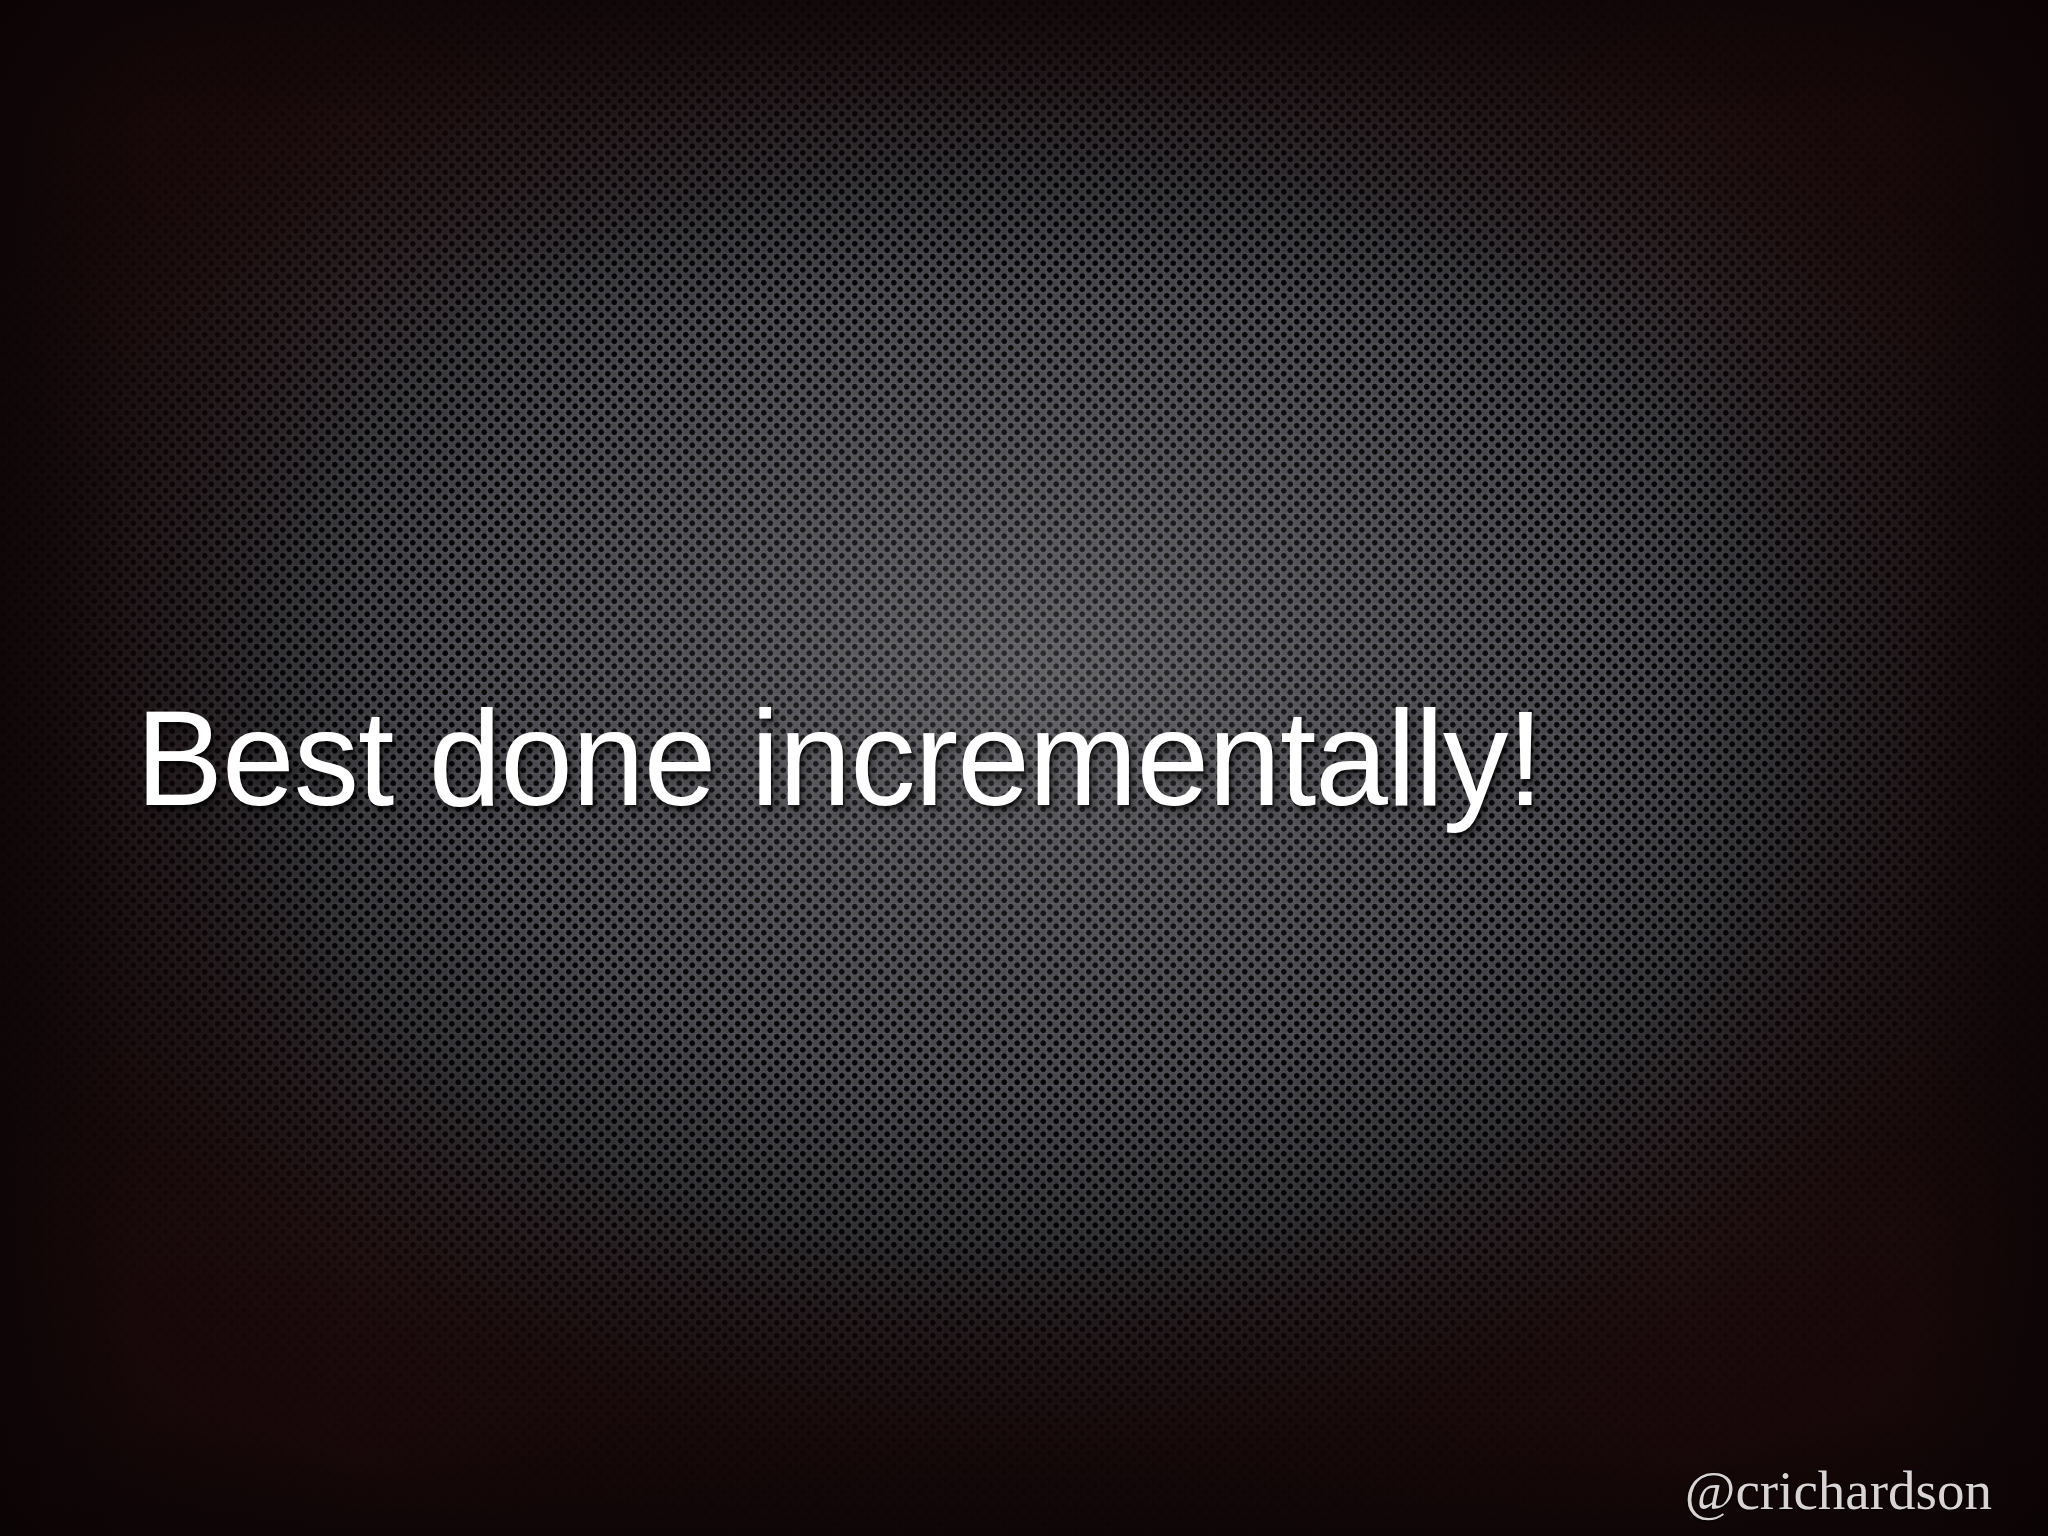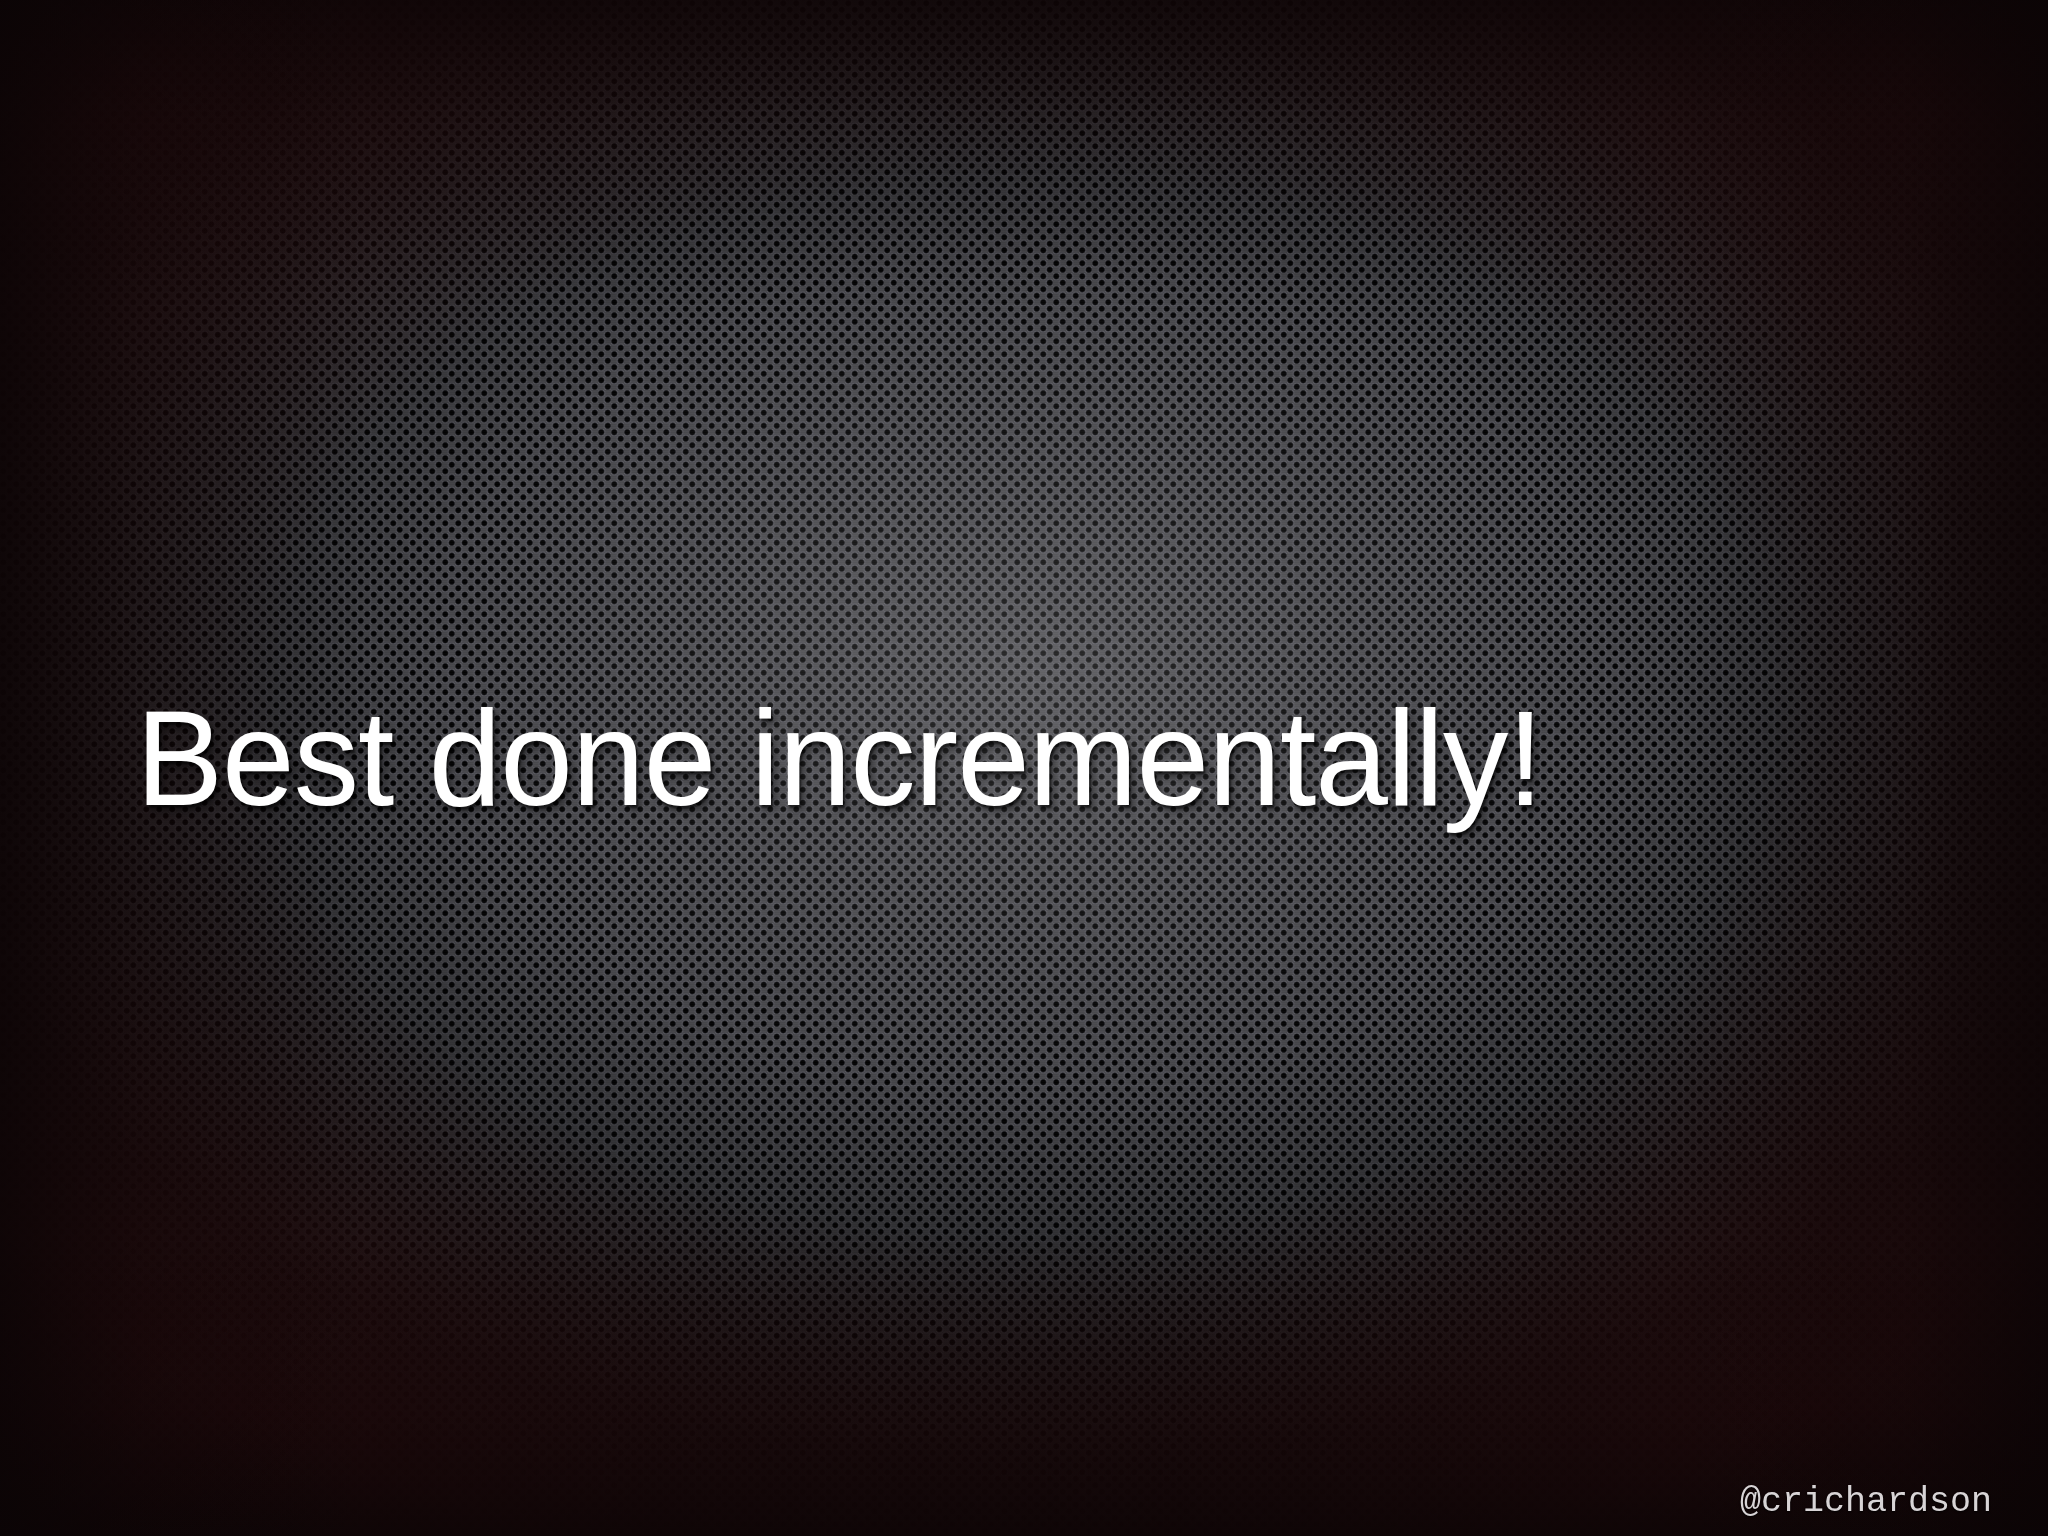--- a/index.html
+++ b/index.html
@@ -132,23 +132,23 @@
       2px 3px 2px rgba(0,0,0,0.55),
       4px 6px 9px rgba(0,0,0,0.45),
       0 0 1px rgba(255,255,255,0.35);
   }
 
   #watermark {
     position: absolute;
     right: 56px;
     bottom: 14px;
     color: #d8d4d6;
-    font-family: Liberation Mono, monospace;
+    font-family: Liberation Serif, serif;
     font-weight: 300;
-    font-size: 35px;
+    font-size: 55px;
     letter-spacing: 0px;
     white-space: nowrap;
     text-shadow: 0 1px 2px rgba(0,0,0,0.85);
     margin-left: 32px;
   }
 </style>
 </head>
 <body>
 
 <div id="slide">

